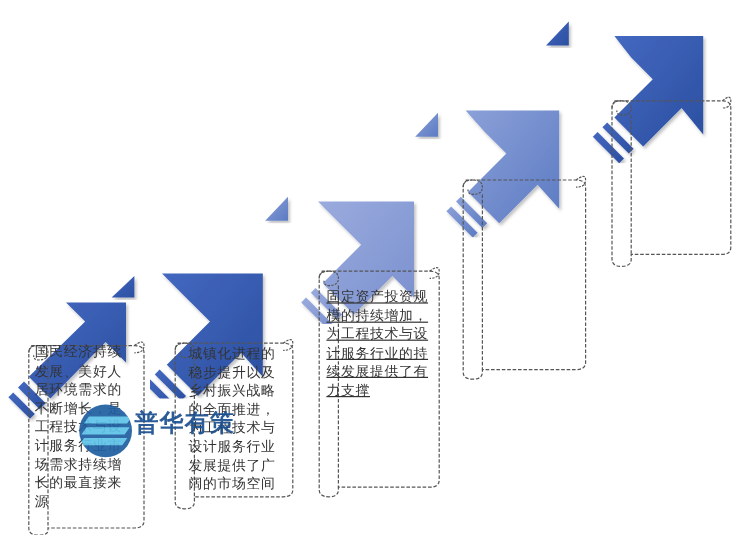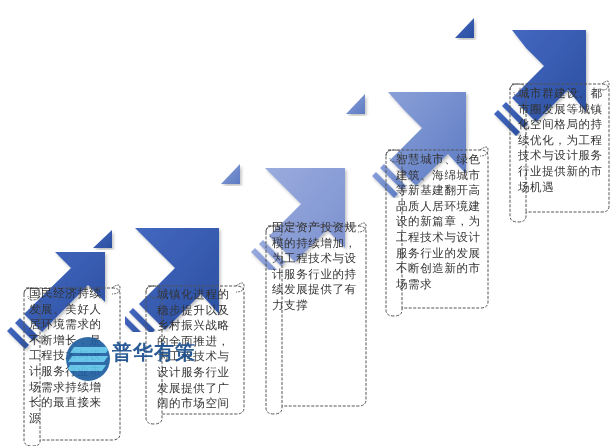--- a/index.html
+++ b/index.html
@@ -138,41 +138,39 @@
   <div class="scroll-text" style="left:23px;top:7px;width:84px;">城镇化进程的稳步提升以及乡村振兴战略的全面推进，为工程技术与设计服务行业发展提供了广阔的市场空间</div>
 </div>
 
 <div class="scroll" style="left:254px;top:220px;width:114px;height:196px;">
   <svg width="114" height="196">
     <path d="M14,6 L104,6 Q112,6 112,12 L112,180 Q112,186 104,186 L28,186 L28,188 Q28,194 20,194 Q12,194 12,188 L12,12 Q12,6 18,6" fill="none" stroke="#555" stroke-width="1" stroke-dasharray="3,1.5"></path>
     <path d="M12,12 Q12,6 20,6 Q28,6 28,12 Q28,18 20,18 Q16,18 16,14" fill="none" stroke="#555" stroke-width="1" stroke-dasharray="2,1"></path>
     <path d="M104,6 Q112,0 112,6 Q112,12 104,12" fill="none" stroke="#555" stroke-width="1" stroke-dasharray="2,1"></path>
     <line x1="28" y1="18" x2="28" y2="186" stroke="#555" stroke-width="1" stroke-dasharray="3,1.5"></line>
   </svg>
-  <div class="scroll-text" style="left:18px;top:0;width:86px;">固定资产投资规模的持续增加，为工程技术与设计服务行业的持续发展提供了有力支撑</div>
+  <div class="scroll-text" style="left:18px;top:20px;width:86px;text-decoration:underline;">固定资产投资规模的持续增加，为工程技术与设计服务行业的持续发展提供了有力支撑</div>
 </div>
 
 <div class="scroll" style="left:374px;top:144px;width:116px;height:172px;">
   <svg width="116" height="172">
     <path d="M14,6 L106,6 Q114,6 114,12 L114,158 Q114,164 106,164 L28,164 L28,166 Q28,172 20,172 Q12,172 12,166 L12,12 Q12,6 18,6" fill="none" stroke="#555" stroke-width="1" stroke-dasharray="3,1.5"></path>
     <path d="M12,12 Q12,6 20,6 Q28,6 28,12 Q28,18 20,18 Q16,18 16,14" fill="none" stroke="#555" stroke-width="1" stroke-dasharray="2,1"></path>
     <path d="M106,6 Q114,0 114,6 Q114,12 106,12" fill="none" stroke="#555" stroke-width="1" stroke-dasharray="2,1"></path>
     <line x1="28" y1="18" x2="28" y2="164" stroke="#555" stroke-width="1" stroke-dasharray="3,1.5"></line>
   </svg>
-  <div class="scroll-text" style="left:22px;top:8px;width:86px;">智慧城市、绿色建筑、海绵城市等新基建翻开高品质人居环境建设的新篇章，为工程技术与设计服务行业的发展不断创造新的市场需求</div>
 </div>
 
 <div class="scroll" style="left:498px;top:78px;width:113px;height:146px;">
   <svg width="113" height="146">
     <path d="M14,6 L104,6 Q111,6 111,12 L111,128 Q111,134 104,134 L28,134 L28,138 Q28,144 20,144 Q12,144 12,138 L12,12 Q12,6 18,6" fill="none" stroke="#555" stroke-width="1" stroke-dasharray="3,1.5"></path>
     <path d="M12,12 Q12,6 20,6 Q28,6 28,12 Q28,18 20,18 Q16,18 16,14" fill="none" stroke="#555" stroke-width="1" stroke-dasharray="2,1"></path>
     <path d="M104,6 Q111,0 111,6 Q111,12 104,12" fill="none" stroke="#555" stroke-width="1" stroke-dasharray="2,1"></path>
     <line x1="28" y1="18" x2="28" y2="134" stroke="#555" stroke-width="1" stroke-dasharray="3,1.5"></line>
   </svg>
-  <div class="scroll-text" style="left:20px;top:8px;width:86px;">城市群建设、都市圈发展等城镇化空间格局的持续优化，为工程技术与设计服务行业提供新的市场机遇</div>
 </div>
 
 <div class="logo">
   <div class="logo-circle">
     <div class="logo-stripe" style="left:6px;top:10px;"></div>
     <div class="logo-stripe" style="left:4px;top:19px;"></div>
     <div class="logo-stripe" style="left:2px;top:28px;"></div>
   </div>
   <div class="logo-cn">普华有策</div>
 </div>

